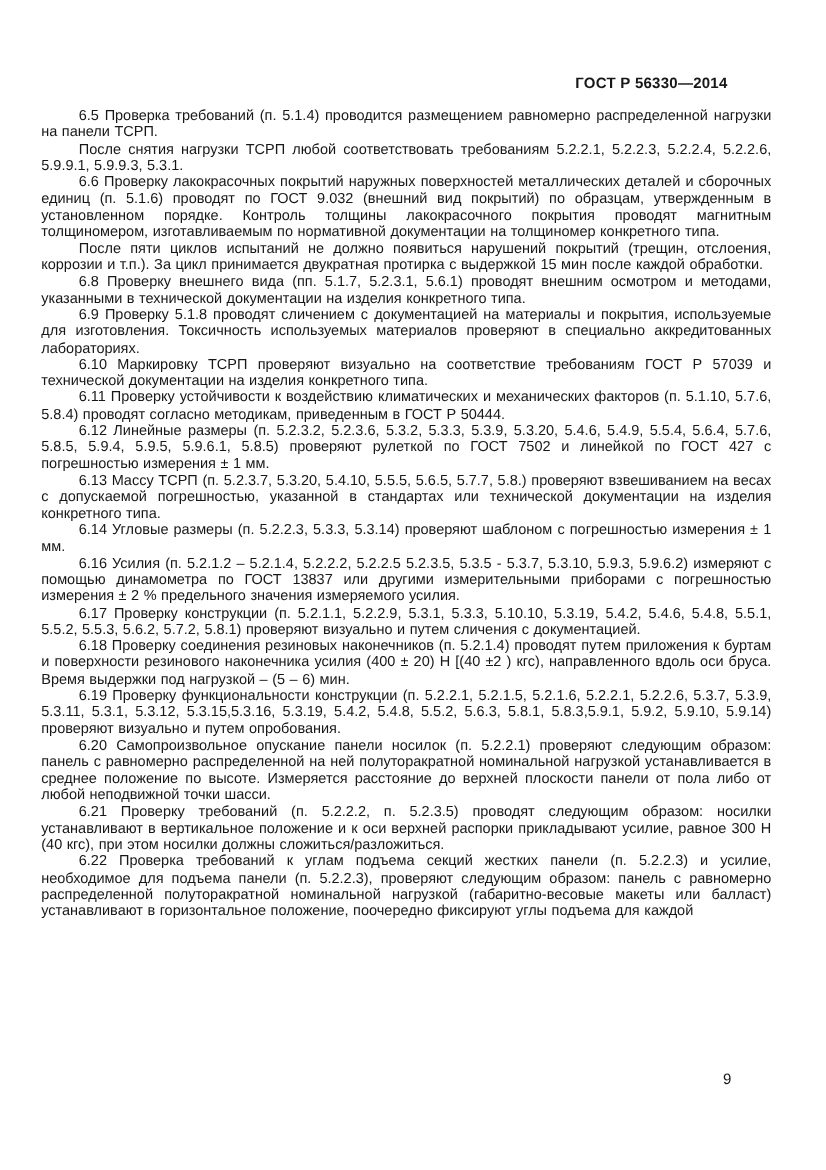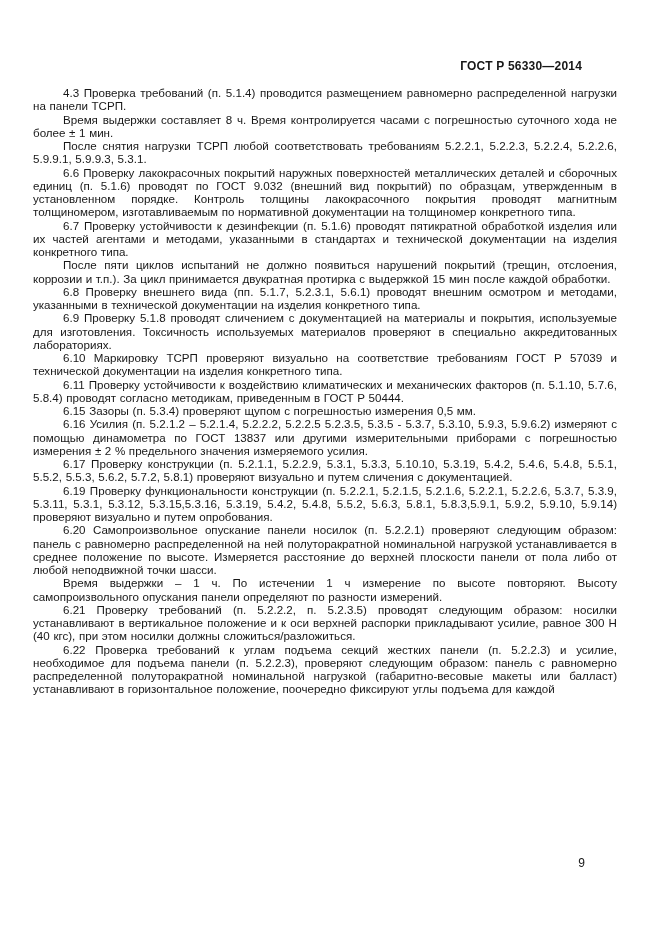--- a/index.html
+++ b/index.html
@@ -54,36 +54,36 @@
 </head>
 <body>
 
 <div class="page">
 
   <div class="doc-header">
     <span>ГОСТ Р 56330—2014</span>
   </div>
 
   <div class="doc-body">
-    <p>4.3 Проверка требований (п. 5.1.4) проводится размещением равномерно распределенной нагрузки на панели ТСРП.</p>
-    <p>Время выдержки составляет 8 ч. Время контролируется часами с погрешностью суточного хода не более ± 1 мин.</p>
+    <p>6.5 Проверка требований (п. 5.1.4) проводится размещением равномерно распределенной нагрузки на панели ТСРП.</p>
     <p>После снятия нагрузки ТСРП любой соответствовать требованиям 5.2.2.1, 5.2.2.3, 5.2.2.4, 5.2.2.6, 5.9.9.1, 5.9.9.3, 5.3.1.</p>
     <p>6.6 Проверку лакокрасочных покрытий наружных поверхностей металлических деталей и сборочных единиц (п. 5.1.6) проводят по ГОСТ 9.032 (внешний вид покрытий) по образцам, утвержденным в установленном порядке. Контроль толщины лакокрасочного покрытия проводят магнитным толщиномером, изготавливаемым по нормативной документации на толщиномер конкретного типа.</p>
-    <p>6.7 Проверку устойчивости к дезинфекции (п. 5.1.6) проводят пятикратной обработкой изделия или их частей агентами и методами, указанными в стандартах и технической документации на изделия конкретного типа.</p>
     <p>После пяти циклов испытаний не должно появиться нарушений покрытий (трещин, отслоения, коррозии и т.п.). За цикл принимается двукратная протирка с выдержкой 15 мин после каждой обработки.</p>
     <p>6.8 Проверку внешнего вида (пп. 5.1.7, 5.2.3.1, 5.6.1) проводят внешним осмотром и методами, указанными в технической документации на изделия конкретного типа.</p>
     <p>6.9 Проверку 5.1.8 проводят сличением с документацией на материалы и покрытия, используемые для изготовления. Токсичность используемых материалов проверяют в специально аккредитованных лабораториях.</p>
     <p>6.10 Маркировку ТСРП проверяют визуально на соответствие требованиям ГОСТ Р 57039 и технической документации на изделия конкретного типа.</p>
     <p>6.11 Проверку устойчивости к воздействию климатических и механических факторов (п. 5.1.10, 5.7.6, 5.8.4) проводят согласно методикам, приведенным в ГОСТ Р 50444.</p>
-    <p>6.15 Зазоры (п. 5.3.4) проверяют щупом с погрешностью измерения 0,5 мм.</p>
+    <p>6.12 Линейные размеры (п. 5.2.3.2, 5.2.3.6, 5.3.2, 5.3.3, 5.3.9, 5.3.20, 5.4.6, 5.4.9, 5.5.4, 5.6.4, 5.7.6, 5.8.5, 5.9.4, 5.9.5, 5.9.6.1, 5.8.5) проверяют рулеткой по ГОСТ 7502 и линейкой по ГОСТ 427 с погрешностью измерения ± 1 мм.</p>
+    <p>6.13 Массу ТСРП (п. 5.2.3.7, 5.3.20, 5.4.10, 5.5.5, 5.6.5, 5.7.7, 5.8.) проверяют взвешиванием на весах с допускаемой погрешностью, указанной в стандартах или технической документации на изделия конкретного типа.</p>
+    <p>6.14 Угловые размеры (п. 5.2.2.3, 5.3.3, 5.3.14) проверяют шаблоном с погрешностью измерения ± 1 мм.</p>
     <p>6.16 Усилия (п. 5.2.1.2 – 5.2.1.4, 5.2.2.2, 5.2.2.5 5.2.3.5, 5.3.5 - 5.3.7, 5.3.10, 5.9.3, 5.9.6.2) измеряют с помощью динамометра по ГОСТ 13837 или другими измерительными приборами с погрешностью измерения ± 2 % предельного значения измеряемого усилия.</p>
     <p>6.17 Проверку конструкции (п. 5.2.1.1, 5.2.2.9, 5.3.1, 5.3.3, 5.10.10, 5.3.19, 5.4.2, 5.4.6, 5.4.8, 5.5.1, 5.5.2, 5.5.3, 5.6.2, 5.7.2, 5.8.1) проверяют визуально и путем сличения с документацией.</p>
+    <p>6.18 Проверку соединения резиновых наконечников (п. 5.2.1.4) проводят путем приложения к буртам и поверхности резинового наконечника усилия (400 ± 20) Н [(40 ±2 ) кгс), направленного вдоль оси бруса. Время выдержки под нагрузкой – (5 – 6) мин.</p>
     <p>6.19 Проверку функциональности конструкции (п. 5.2.2.1, 5.2.1.5, 5.2.1.6, 5.2.2.1, 5.2.2.6, 5.3.7, 5.3.9, 5.3.11, 5.3.1, 5.3.12, 5.3.15,5.3.16, 5.3.19, 5.4.2, 5.4.8, 5.5.2, 5.6.3, 5.8.1, 5.8.3,5.9.1, 5.9.2, 5.9.10, 5.9.14) проверяют визуально и путем опробования.</p>
     <p>6.20 Самопроизвольное опускание панели носилок (п. 5.2.2.1) проверяют следующим образом: панель с равномерно распределенной на ней полуторакратной номинальной нагрузкой устанавливается в среднее положение по высоте. Измеряется расстояние до верхней плоскости панели от пола либо от любой неподвижной точки шасси.</p>
-    <p>Время выдержки – 1 ч. По истечении 1 ч измерение по высоте повторяют. Высоту самопроизвольного опускания панели определяют по разности измерений.</p>
     <p>6.21 Проверку требований (п. 5.2.2.2, п. 5.2.3.5) проводят следующим образом: носилки устанавливают в вертикальное положение и к оси верхней распорки прикладывают усилие, равное 300 Н (40 кгс), при этом носилки должны сложиться/разложиться.</p>
     <p>6.22 Проверка требований к углам подъема секций жестких панели (п. 5.2.2.3) и усилие, необходимое для подъема панели (п. 5.2.2.3), проверяют следующим образом: панель с равномерно распределенной полуторакратной номинальной нагрузкой (габаритно-весовые макеты или балласт) устанавливают в горизонтальное положение, поочередно фиксируют углы подъема для каждой</p>
   </div>
 
   <div class="doc-footer">
     <span>9</span>
   </div>
 
 </div>
 

